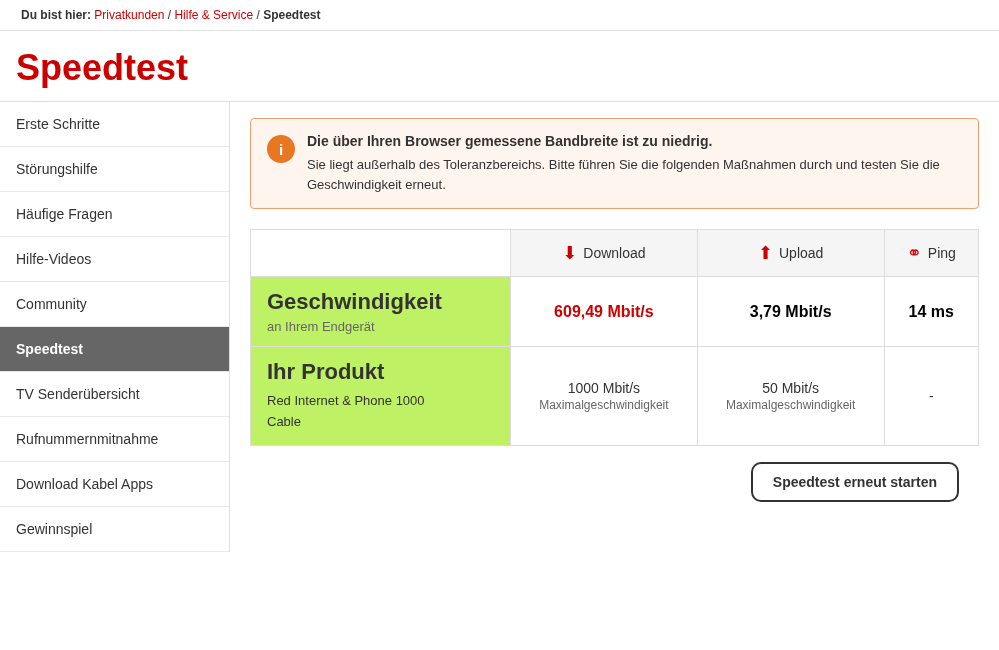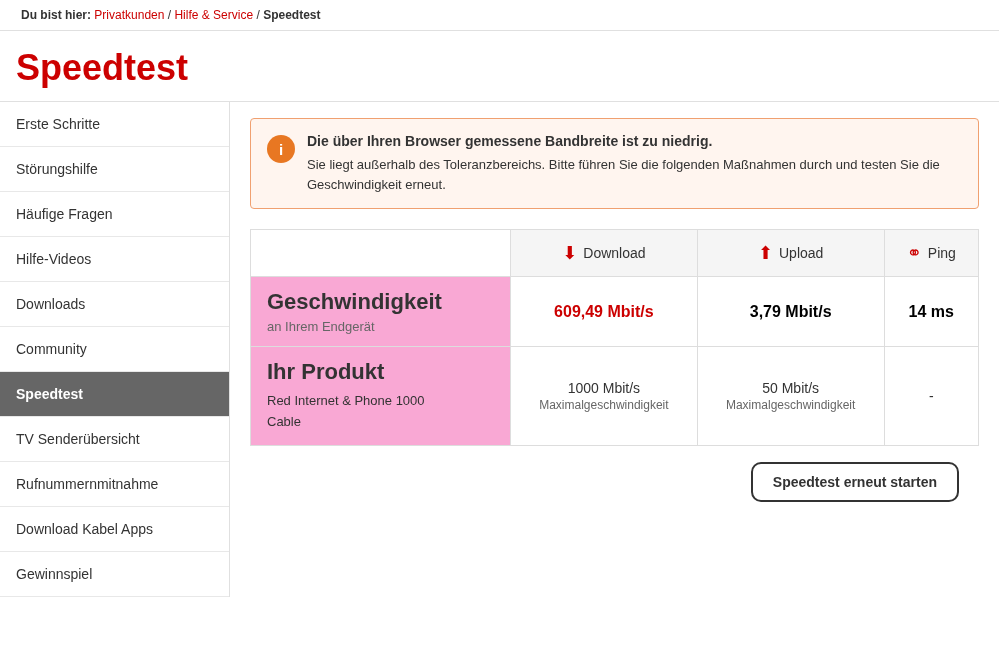--- a/index.html
+++ b/index.html
@@ -28,21 +28,21 @@
     .alert-box { border: 1px solid #f0a070; background: #fff5ef; border-radius: 4px; padding: 14px 16px; display: flex; align-items: flex-start; gap: 12px; margin-bottom: 20px; }
     .alert-icon { width: 28px; height: 28px; border-radius: 50%; background: #e87722; display: flex; align-items: center; justify-content: center; color: #fff; font-weight: bold; font-size: 15px; flex-shrink: 0; margin-top: 2px; }
     .alert-content { flex: 1; }
     .alert-title { font-weight: bold; font-size: 14px; color: #333; margin-bottom: 6px; }
     .alert-desc { font-size: 13px; color: #333; line-height: 1.5; }
 
     
     .speed-table { width: 100%; border-collapse: collapse; border: 1px solid #ddd; }
     .speed-table th, .speed-table td { border: 1px solid #ddd; padding: 12px 16px; text-align: center; vertical-align: middle; }
     .speed-table th { background: #f5f5f5; font-weight: normal; font-size: 14px; }
-    .speed-table td.label-cell { text-align: left; background: #f9a8d4; }
+    .speed-table td.label-cell { text-align: left; background: #bef264; }
     .col-header { display: flex; align-items: center; justify-content: center; gap: 6px; }
     .col-header-icon { font-size: 18px; }
     .download-icon { color: #cc0000; }
     .upload-icon { color: #cc0000; }
     .ping-icon { color: #cc0000; }
 
     .row-title { font-size: 22px; font-weight: bold; color: #333; }
     .row-subtitle { font-size: 13px; color: #666; margin-top: 4px; }
 
     .speed-value-red { color: #cc0000; font-size: 16px; font-weight: bold; }
@@ -76,21 +76,20 @@
 
 <hr class="divider">
 
 <div class="main-layout">
 
   <nav class="sidebar">
     <a class="sidebar-item">Erste Schritte</a>
     <a class="sidebar-item">Störungshilfe</a>
     <a class="sidebar-item">Häufige Fragen</a>
     <a class="sidebar-item">Hilfe-Videos</a>
-    <a class="sidebar-item">Downloads</a>
     <a class="sidebar-item">Community</a>
     <a class="sidebar-item active">Speedtest</a>
     <a class="sidebar-item">TV Senderübersicht</a>
     <a class="sidebar-item">Rufnummernmitnahme</a>
     <a class="sidebar-item">Download Kabel Apps</a>
     <a class="sidebar-item">Gewinnspiel</a>
   </nav>
 
   <div class="content">
 

